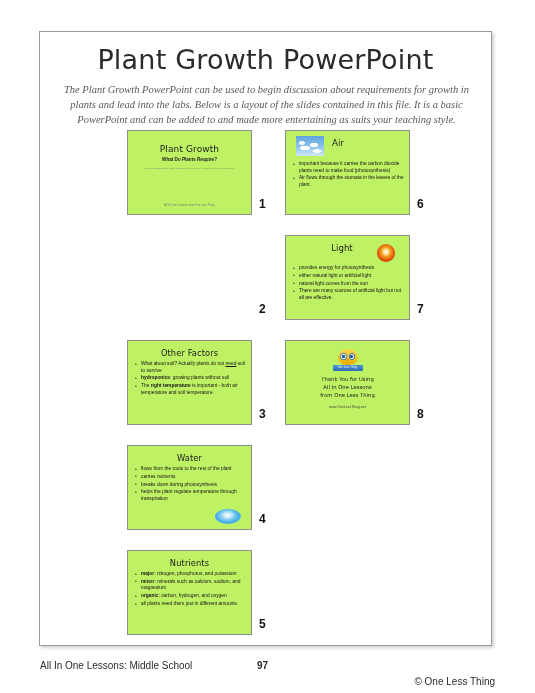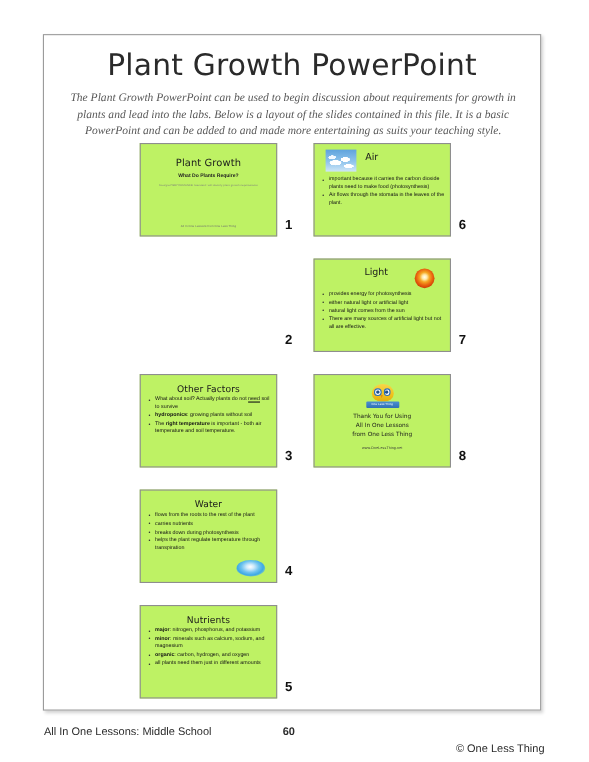--- a/index.html
+++ b/index.html
@@ -463,17 +463,17 @@
           <div class="slide-num">8</div>
         </div>
 
       </div>
 
     </div>
   </div>
 
   <div class="footer">
     <div class="left">All In One Lessons: Middle School</div>
-    <div class="mid">60</div>
+    <div class="mid">97</div>
     <div class="right">© One Less Thing</div>
   </div>
 
 </div>
 
 </body></html>

